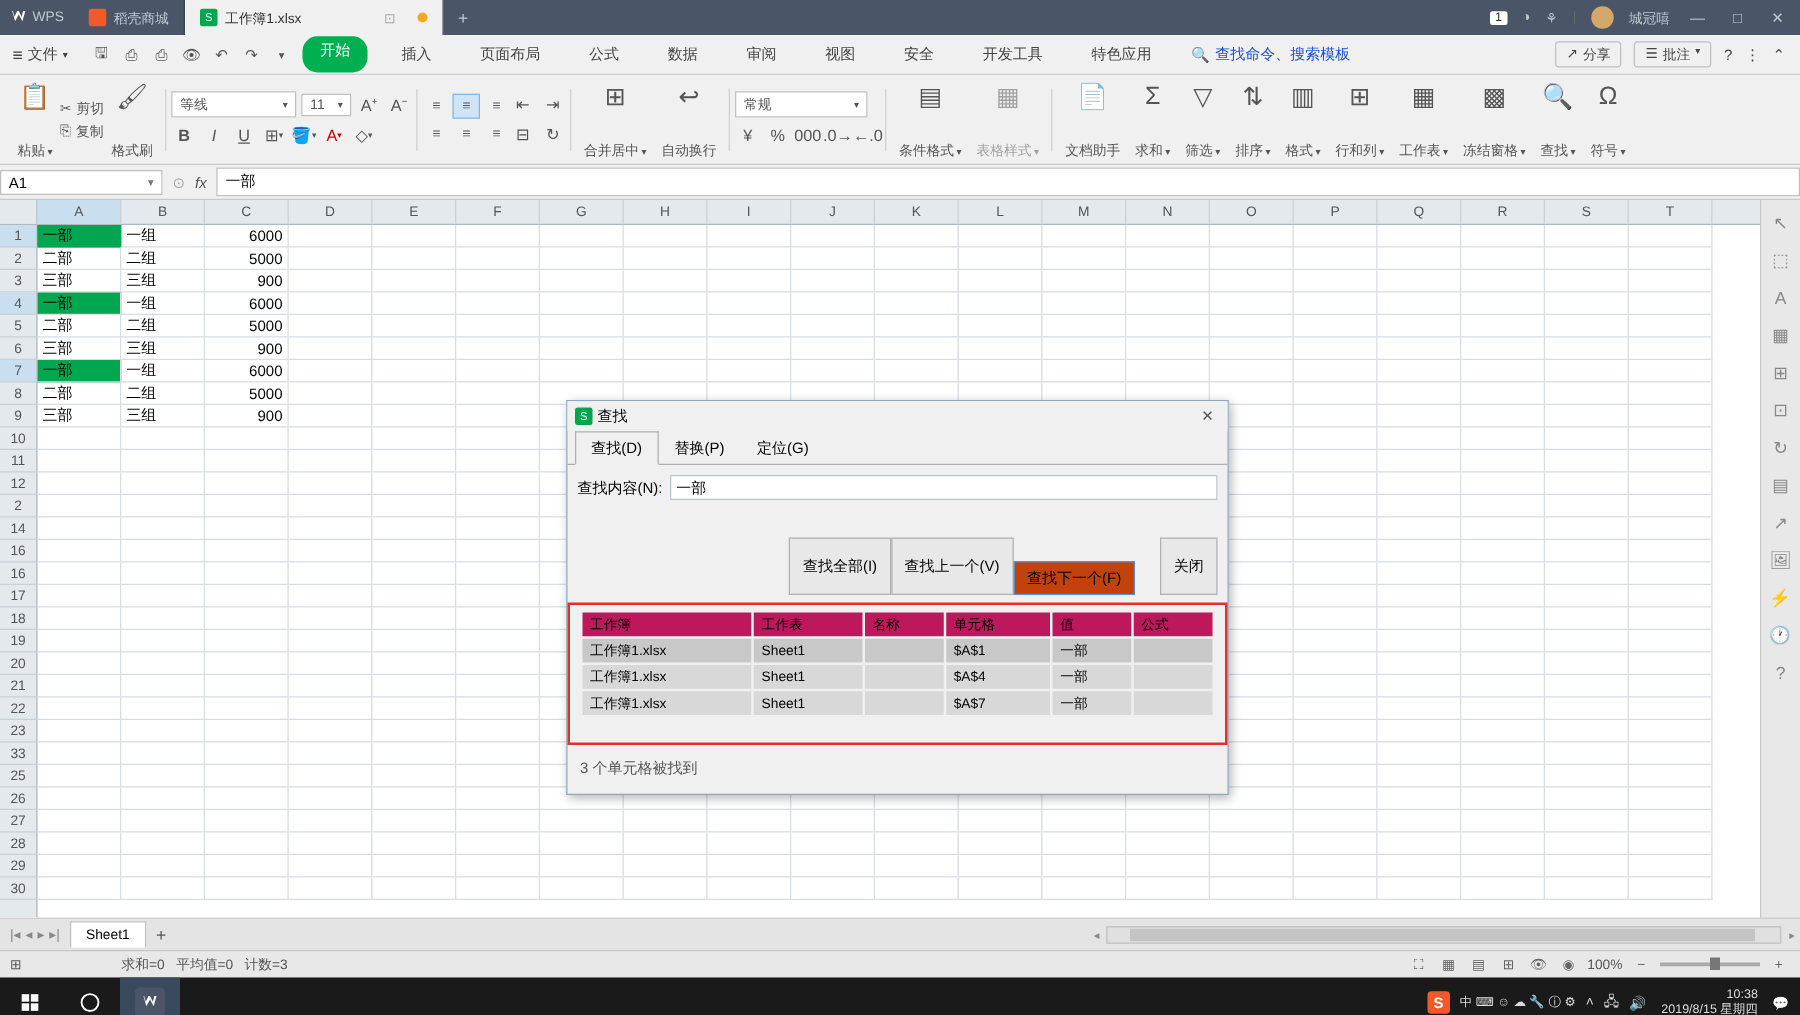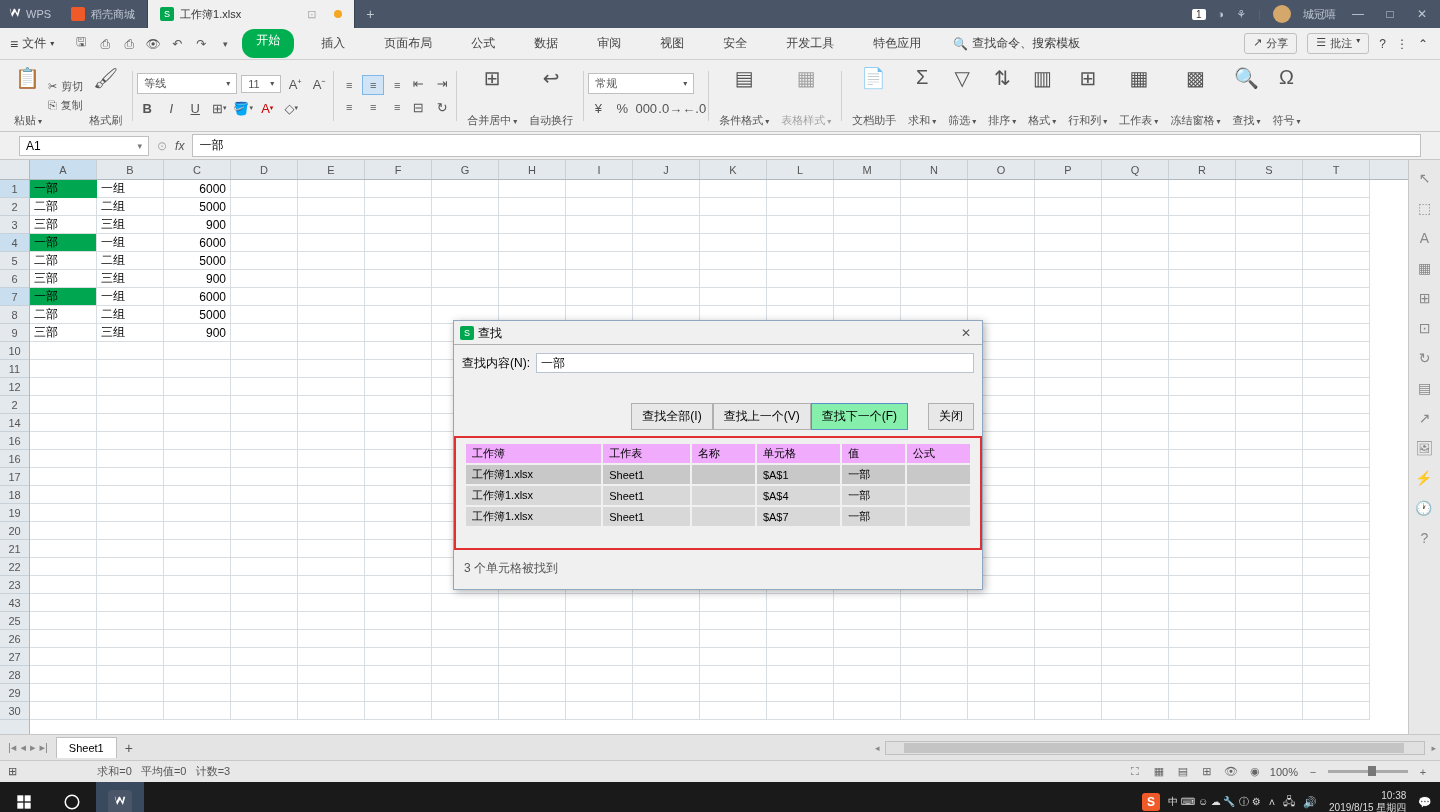--- a/index.html
+++ b/index.html
@@ -42,21 +42,21 @@
 .ribbon-label .drop { font-size: 8px; margin-left: 2px; }
 .ribbon-twoline { display: flex; flex-direction: column; gap: 4px; justify-content: center; height: 64px; }
 .ribbon-row { display: flex; align-items: center; gap: 4px; }
 .combo { border: 1px solid #c0c0c0; background: #fff; padding: 2px 6px; font-size: 11px; display: flex; align-items: center; gap: 4px; }
 .icon-btn-sm { width: 20px; height: 20px; display: flex; align-items: center; justify-content: center; color: #555; font-size: 13px; }
 .align-grid { display: grid; grid-template-columns: repeat(3, 22px); grid-template-rows: repeat(2, 20px); gap: 2px; }
 .align-grid .ab { border: 1px solid transparent; display: flex; align-items: center; justify-content: center; }
 .align-grid .ab.sel { background: #d0e4f5; border: 1px solid #7fb8e8; }
 
 
-.formulabar { height: 28px; background: #f0f0f0; border-bottom: 1px solid #c8c8c8; display: flex; align-items: center; padding: 0 19px; font-size: 12px; gap: 8px; }
+.formulabar { height: 28px; background: #f0f0f0; border-bottom: 1px solid #c8c8c8; display: flex; align-items: center; padding: 0 0; font-size: 12px; gap: 8px; }
 .namebox { width: 130px; border: 1px solid #c0c0c0; background: #fff; padding: 2px 6px; display: flex; align-items: center; }
 .namebox .arrow { margin-left: auto; font-size: 9px; color: #777; }
 .fxlabel { font-style: italic; color: #555; }
 .formula-input { flex: 1; border: 1px solid #c0c0c0; background: #fff; padding: 2px 6px; text-align: left; }
 
 
 .main-area { display: flex; height: 574px; }
 .grid-container { flex: 1; display: flex; flex-direction: column; background: #fff; position: relative; }
 .col-headers { display: flex; height: 20px; background: #e4e9ed; border-bottom: 1px solid #b0b8c0; }
 .corner { width: 30px; border-right: 1px solid #b0b8c0; background: #e4e9ed; }
@@ -114,24 +114,24 @@
 .dialog-tabs { display: flex; padding: 0 6px; }
 .dialog-tab { padding: 4px 12px; border: 1px solid transparent; }
 .dialog-tab.active { background: #f0f0f0; border: 1px solid #b0b0b0; border-bottom: 1px solid #f0f0f0; position: relative; z-index: 1; }
 .dialog-body { border-top: 1px solid #b0b0b0; margin-top: -1px; padding: 8px; }
 .dialog-row { display: flex; align-items: center; gap: 6px; margin-bottom: 30px; }
 .dialog-row label { white-space: nowrap; }
 .dialog-row input { flex: 1; border: 1px solid #b8c4d0; padding: 2px 4px; font-size: 12px; }
 .dialog-btns { display: flex; justify-content: flex-end; gap: 0; margin-bottom: 6px; }
 .dlg-btn { border: 1px solid #b0b0b0; background: #e8e8e8; padding: 4px 10px; font-size: 12px; cursor: pointer; }
 .dlg-btn.options { margin-bottom: 14px; }
-.dlg-btn.selected { border: 1px solid #5a8fc7; background: #86efac; }
+.dlg-btn.selected { border: 1px solid #5a8fc7; background: #c2410c; margin-top: 19px; }
 .results-box { border: 2px solid #e03030; margin: 0 -8px 6px -8px; padding: 4px 8px 20px 8px; }
 .results-table { width: 100%; font-size: 11px; }
-.results-table th { text-align: left; font-weight: normal; padding: 2px 6px; background: #f0abfc; }
+.results-table th { text-align: left; font-weight: normal; padding: 2px 6px; background: #be185d; }
 .results-table td { padding: 2px 6px; }
 .results-table tr.r { background: #d8d8d8; }
 .results-table tr.r.sel { background: #c8c8c8; }
 .dialog-status { padding: 4px 2px; color: #555; }
 
 svg { display: block; }
 </style>
 </head>
 <body>
 
@@ -188,21 +188,21 @@
     <span class="mtab">公式</span>
     <span class="mtab">数据</span>
     <span class="mtab">审阅</span>
     <span class="mtab">视图</span>
     <span class="mtab">安全</span>
     <span class="mtab">开发工具</span>
     <span class="mtab">特色应用</span>
   </div>
   <div class="search">
     <span>🔍</span>
-    <span style="color:#404040">查找命令、搜索模板</span>
+    <span style="color:#1d4ed8">查找命令、搜索模板</span>
   </div>
   <div class="right">
     <span class="share-btn">↗ <span>分享</span></span>
     <span class="annotate-btn">☰ <span>批注</span> <span style="font-size:8px">▾</span></span>
     <span>?</span>
     <span>⋮</span>
     <span>⌃</span>
   </div>
 </div>
 
@@ -398,21 +398,21 @@
           <div class="row-h">14</div>
           <div class="row-h">16</div>
           <div class="row-h">16</div>
           <div class="row-h">17</div>
           <div class="row-h">18</div>
           <div class="row-h">19</div>
           <div class="row-h">20</div>
           <div class="row-h">21</div>
           <div class="row-h">22</div>
           <div class="row-h">23</div>
-          <div class="row-h">43</div>
+          <div class="row-h">33</div>
           <div class="row-h">25</div>
           <div class="row-h">26</div>
           <div class="row-h">27</div>
           <div class="row-h">28</div>
           <div class="row-h">29</div>
           <div class="row-h">30</div>
         </div>
       <div class="cells" id="cells">
           <div class="cell-row">
             <div class="cell green activesel">一部</div>
@@ -1169,20 +1169,25 @@
     <span>💬</span>
   </div>
 </div>
 
 <div class="dialog-backdrop">
   <div class="dialog">
     <div class="dialog-title">
       <span class="doc-icon">S</span>
       <span>查找</span>
       <span class="close">✕</span>
+    </div>
+    <div class="dialog-tabs">
+      <div class="dialog-tab active">查找(D)</div>
+      <div class="dialog-tab">替换(P)</div>
+      <div class="dialog-tab">定位(G)</div>
     </div>
     <div class="dialog-body">
       <div class="dialog-row">
         <label>查找内容(N):</label>
         <input type="text" value="一部" style="">
       </div>
       <div class="dialog-btns">
         <button class="dlg-btn">查找全部(I)</button>
         <button class="dlg-btn">查找上一个(V)</button>
         <button class="dlg-btn selected">查找下一个(F)</button>

